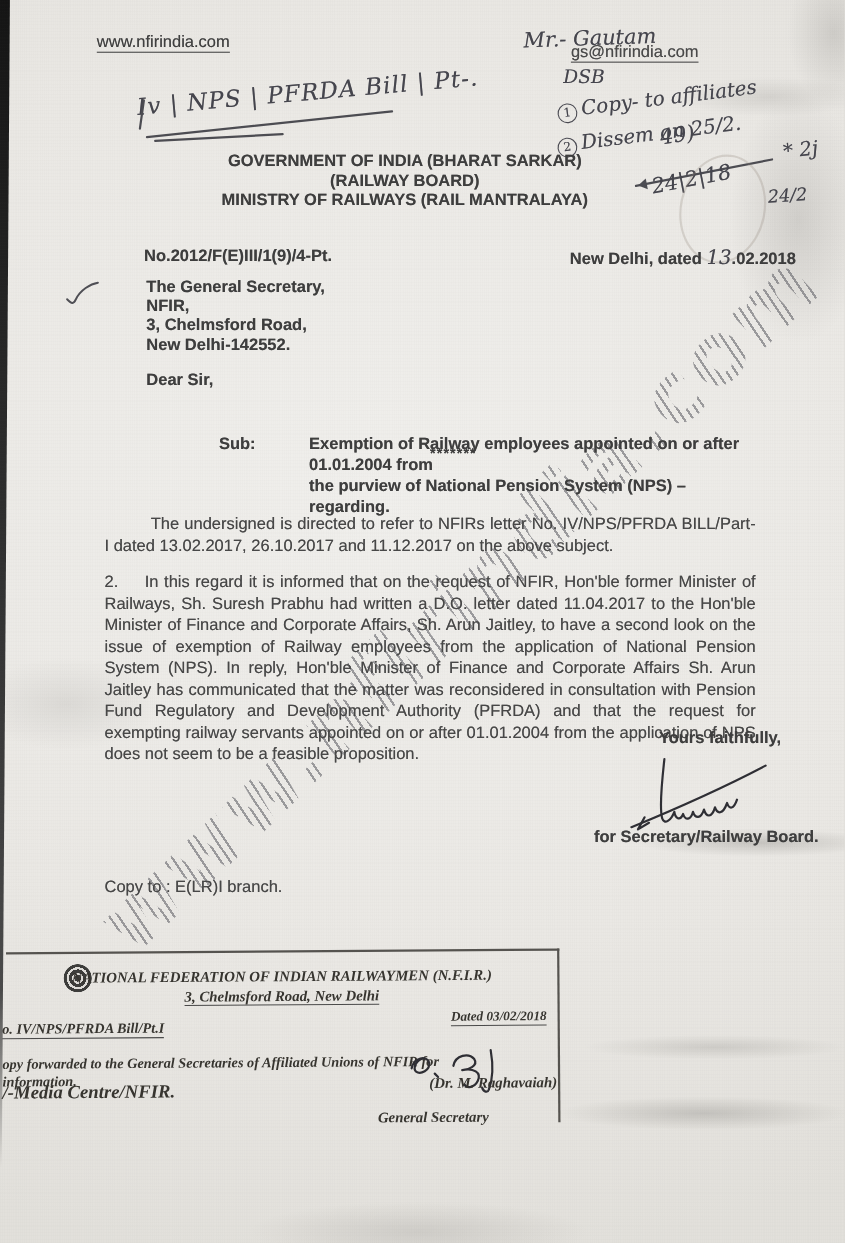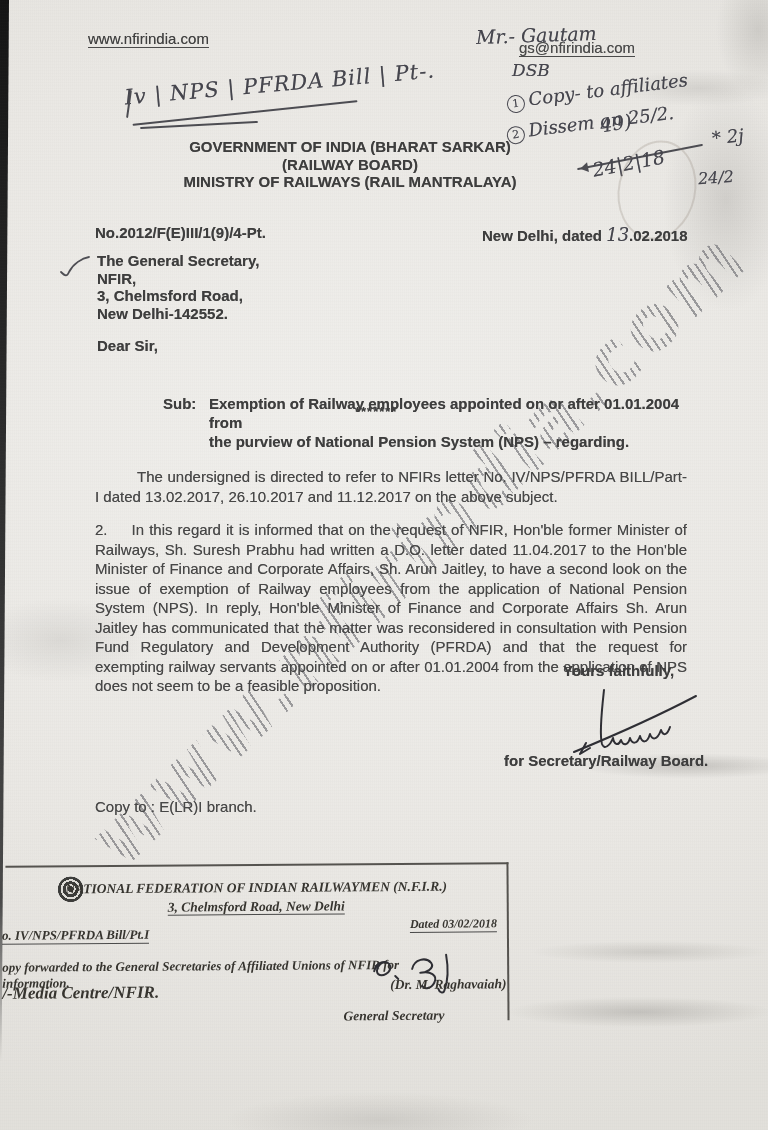--- a/index.html
+++ b/index.html
@@ -31,21 +31,21 @@
   .watermark{position:absolute;left:418px;top:548px;transform:translate(-50%,-50%) rotate(-44deg);
     font-family:"DejaVu Sans", sans-serif;font-weight:bold;font-size:78px;letter-spacing:3px;
     white-space:nowrap;color:rgba(120,120,124,0.35);pointer-events:none;}
   @supports ((-webkit-background-clip:text)){
     .watermark{color:transparent;
       background:repeating-linear-gradient(100deg, rgba(100,100,106,0.60) 0 2px, rgba(0,0,0,0) 2px 7px);
       -webkit-background-clip:text;background-clip:text;}
   }
   .abs{position:absolute;}
   .ub{border-bottom:1.3px solid #4a4a4a;}
-  .b{font-weight:bold;color:#3d3d3d;}
+  .b{font-weight:bold;color:#3d3d3d;margin-left:36px;}
   .soft{text-shadow:0 0 0.6px rgba(80,80,80,0.7);}
   
   .hw{font-family:"DejaVu Serif", serif;font-style:italic;color:#45454d;
       text-shadow:0 0 0.5px rgba(70,70,80,0.5);}
   .circ{display:inline-flex;width:16px;height:16px;border:1.3px solid #4a4a52;border-radius:50%;
       align-items:center;justify-content:center;font-size:11px;font-style:normal;margin-right:4px;}
   .hline{position:absolute;background:#4c4c52;height:1.8px;border-radius:2px;}
   .arrow-l::before{content:"";position:absolute;left:-2px;top:-4px;border:5px solid transparent;
       border-right:8px solid #4c4c52;}
   .stamp-oval{position:absolute;width:74px;height:96px;border:2px solid rgba(150,140,128,0.28);

